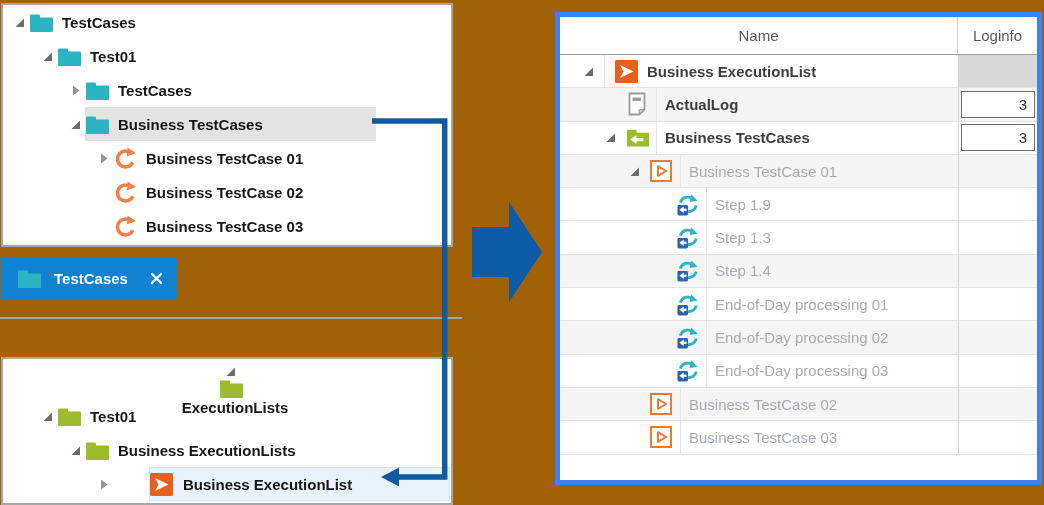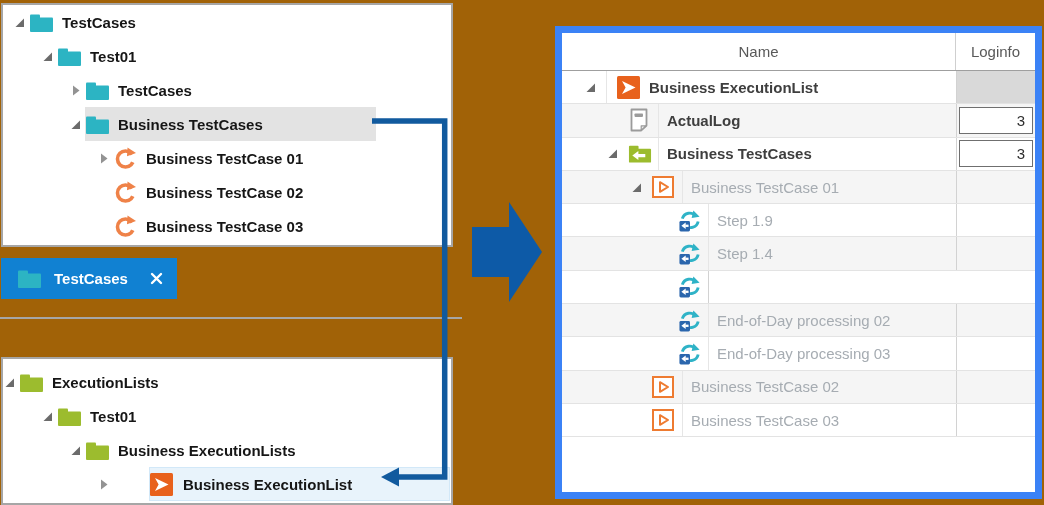--- a/index.html
+++ b/index.html
@@ -20,21 +20,21 @@
   .hl-blue{background:#e8f3fb;border:1px solid #d2e8f8;flex:1;margin-left:36px;margin-right:1px;}
 
   
   #dock-tab{position:absolute;left:1px;top:258px;width:176px;height:41px;background:#1181d2;
             display:flex;align-items:center;color:#fff;font-size:15px;font-weight:600;box-sizing:border-box;padding-left:16px;}
   #dock-tab .tlabel{margin-left:10px;}
   #dock-tab .tclose{margin-left:auto;margin-right:14px;display:flex;align-items:center;cursor:pointer;}
   #sep{position:absolute;left:0;top:317px;width:462px;height:2px;background:#a6a6a6;}
 
   
-  #grid{position:absolute;left:555px;top:26px;width:487px;height:473px;border:7px solid #3b82f6;
+  #grid{position:absolute;left:555px;top:12px;width:487px;height:473px;border:5px solid #3b82f6;
         box-sizing:border-box;background:#fff;display:flex;flex-direction:column;}
   .ghead{height:37px;flex:none;display:flex;align-items:stretch;border-bottom:1px solid #9f9f9f;
          color:#595959;font-size:15px;}
   .name-h{flex:1;display:flex;align-items:center;justify-content:center;}
   .log-h{width:79px;flex:none;border-left:1px solid #cfcfcf;display:flex;align-items:center;justify-content:center;}
   #grid-rows{flex:1;display:flex;flex-direction:column;}
   .trow{height:33.3px;flex:none;display:flex;align-items:stretch;border-bottom:1px solid #e3e3e3;
         font-size:15px;box-sizing:border-box;background:#fff;}
   .trow.alt{background:#f5f5f5;text-align:right;}
   .ind0{padding-left:22px;} .ind1{padding-left:44px;} .ind2{padding-left:68px;} .ind3{padding-left:94px;}
@@ -166,21 +166,21 @@
     <span class="tclose">
         <svg width="13" height="13" viewBox="0 0 13 13">
           <path d="M2 2 L11 11 M11 2 L2 11" stroke="#fff" stroke-width="2.4" stroke-linecap="round"></path>
         </svg>
       </span>
   </div>
 
   <div id="sep"></div>
 
   <div class="panel" id="el-panel">
-      <div class="tree-row" style="">
+      <div class="tree-row" style="padding-left: 10px; flex-direction: column;">
         <span class="expander">
           <svg width="13" height="13" viewBox="0 0 13 13">
             <polygon points="11,2.5 11,11 2.5,11" fill="#6b6b6b"></polygon>
           </svg>
         </span>
         <span class="ticon">
           <svg width="25" height="21" viewBox="0 0 25 21">
             <rect x="1" y="2.5" width="10" height="6" rx="1" fill="#9cbc2e"></rect>
             <rect x="1" y="5.5" width="23" height="14.5" rx="1" fill="#9cbc2e"></rect>
           </svg>
@@ -321,20 +321,38 @@
               <rect x="1.5" y="13" width="11" height="11" rx="1.5" fill="#2b66ad"></rect>
               <polygon points="3.5,18 8,14.6 8,21.4" fill="#fff"></polygon>
               <rect x="7.6" y="16.8" width="3.4" height="2.4" fill="#fff"></rect>
             </svg>
           </span>
           <div class="ncell gray">
             <span>Step 1.9</span>
           </div>
           <div class="lcell"></div>
         </div>
+        <div class="trow ind3">
+          <span class="exp-slot"></span>
+          <span class="ricon">
+            <svg width="25" height="25" viewBox="0 0 25 25">
+              <path d="M4.5 10.5 A 8 8 0 0 1 18.5 8" fill="none" stroke="#2fb3c7" stroke-width="3"></path>
+              <polygon points="16,2 22.5,8.5 14.2,10" fill="#2fb3c7"></polygon>
+              <path d="M21 13.5 A 8 8 0 0 1 8 18" fill="none" stroke="#2fb3c7" stroke-width="3"></path>
+              <polygon points="10.8,22 3.8,16.8 11.2,14.2" fill="#2fb3c7"></polygon>
+              <rect x="1.5" y="13" width="11" height="11" rx="1.5" fill="#2b66ad"></rect>
+              <polygon points="3.5,18 8,14.6 8,21.4" fill="#fff"></polygon>
+              <rect x="7.6" y="16.8" width="3.4" height="2.4" fill="#fff"></rect>
+            </svg>
+          </span>
+          <div class="ncell gray">
+            <span>Step 1.3</span>
+          </div>
+          <div class="lcell"></div>
+        </div>
         <div class="trow ind3 alt">
           <span class="exp-slot"></span>
           <span class="ricon">
             <svg width="25" height="25" viewBox="0 0 25 25">
               <path d="M4.5 10.5 A 8 8 0 0 1 18.5 8" fill="none" stroke="#2fb3c7" stroke-width="3"></path>
               <polygon points="16,2 22.5,8.5 14.2,10" fill="#2fb3c7"></polygon>
               <path d="M21 13.5 A 8 8 0 0 1 8 18" fill="none" stroke="#2fb3c7" stroke-width="3"></path>
               <polygon points="10.8,22 3.8,16.8 11.2,14.2" fill="#2fb3c7"></polygon>
               <rect x="1.5" y="13" width="11" height="11" rx="1.5" fill="#2b66ad"></rect>
               <polygon points="3.5,18 8,14.6 8,21.4" fill="#fff"></polygon>
@@ -352,20 +370,23 @@
             <svg width="25" height="25" viewBox="0 0 25 25">
               <path d="M4.5 10.5 A 8 8 0 0 1 18.5 8" fill="none" stroke="#2fb3c7" stroke-width="3"></path>
               <polygon points="16,2 22.5,8.5 14.2,10" fill="#2fb3c7"></polygon>
               <path d="M21 13.5 A 8 8 0 0 1 8 18" fill="none" stroke="#2fb3c7" stroke-width="3"></path>
               <polygon points="10.8,22 3.8,16.8 11.2,14.2" fill="#2fb3c7"></polygon>
               <rect x="1.5" y="13" width="11" height="11" rx="1.5" fill="#2b66ad"></rect>
               <polygon points="3.5,18 8,14.6 8,21.4" fill="#fff"></polygon>
               <rect x="7.6" y="16.8" width="3.4" height="2.4" fill="#fff"></rect>
             </svg>
           </span>
+          <div class="ncell gray">
+            <span>End-of-Day processing 01</span>
+          </div>
           <div class="lcell"></div>
         </div>
         <div class="trow ind3 alt">
           <span class="exp-slot"></span>
           <span class="ricon">
             <svg width="25" height="25" viewBox="0 0 25 25">
               <path d="M4.5 10.5 A 8 8 0 0 1 18.5 8" fill="none" stroke="#2fb3c7" stroke-width="3"></path>
               <polygon points="16,2 22.5,8.5 14.2,10" fill="#2fb3c7"></polygon>
               <path d="M21 13.5 A 8 8 0 0 1 8 18" fill="none" stroke="#2fb3c7" stroke-width="3"></path>
               <polygon points="10.8,22 3.8,16.8 11.2,14.2" fill="#2fb3c7"></polygon>

